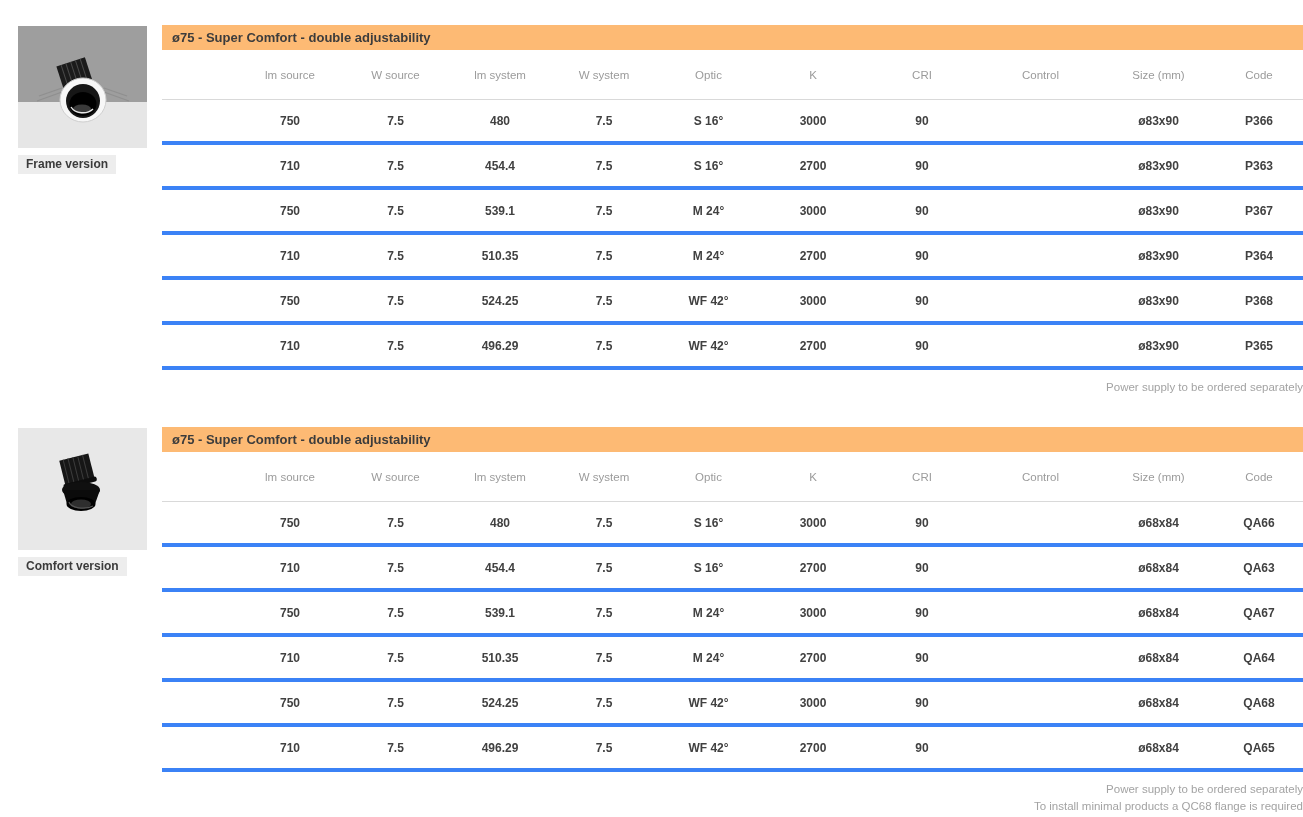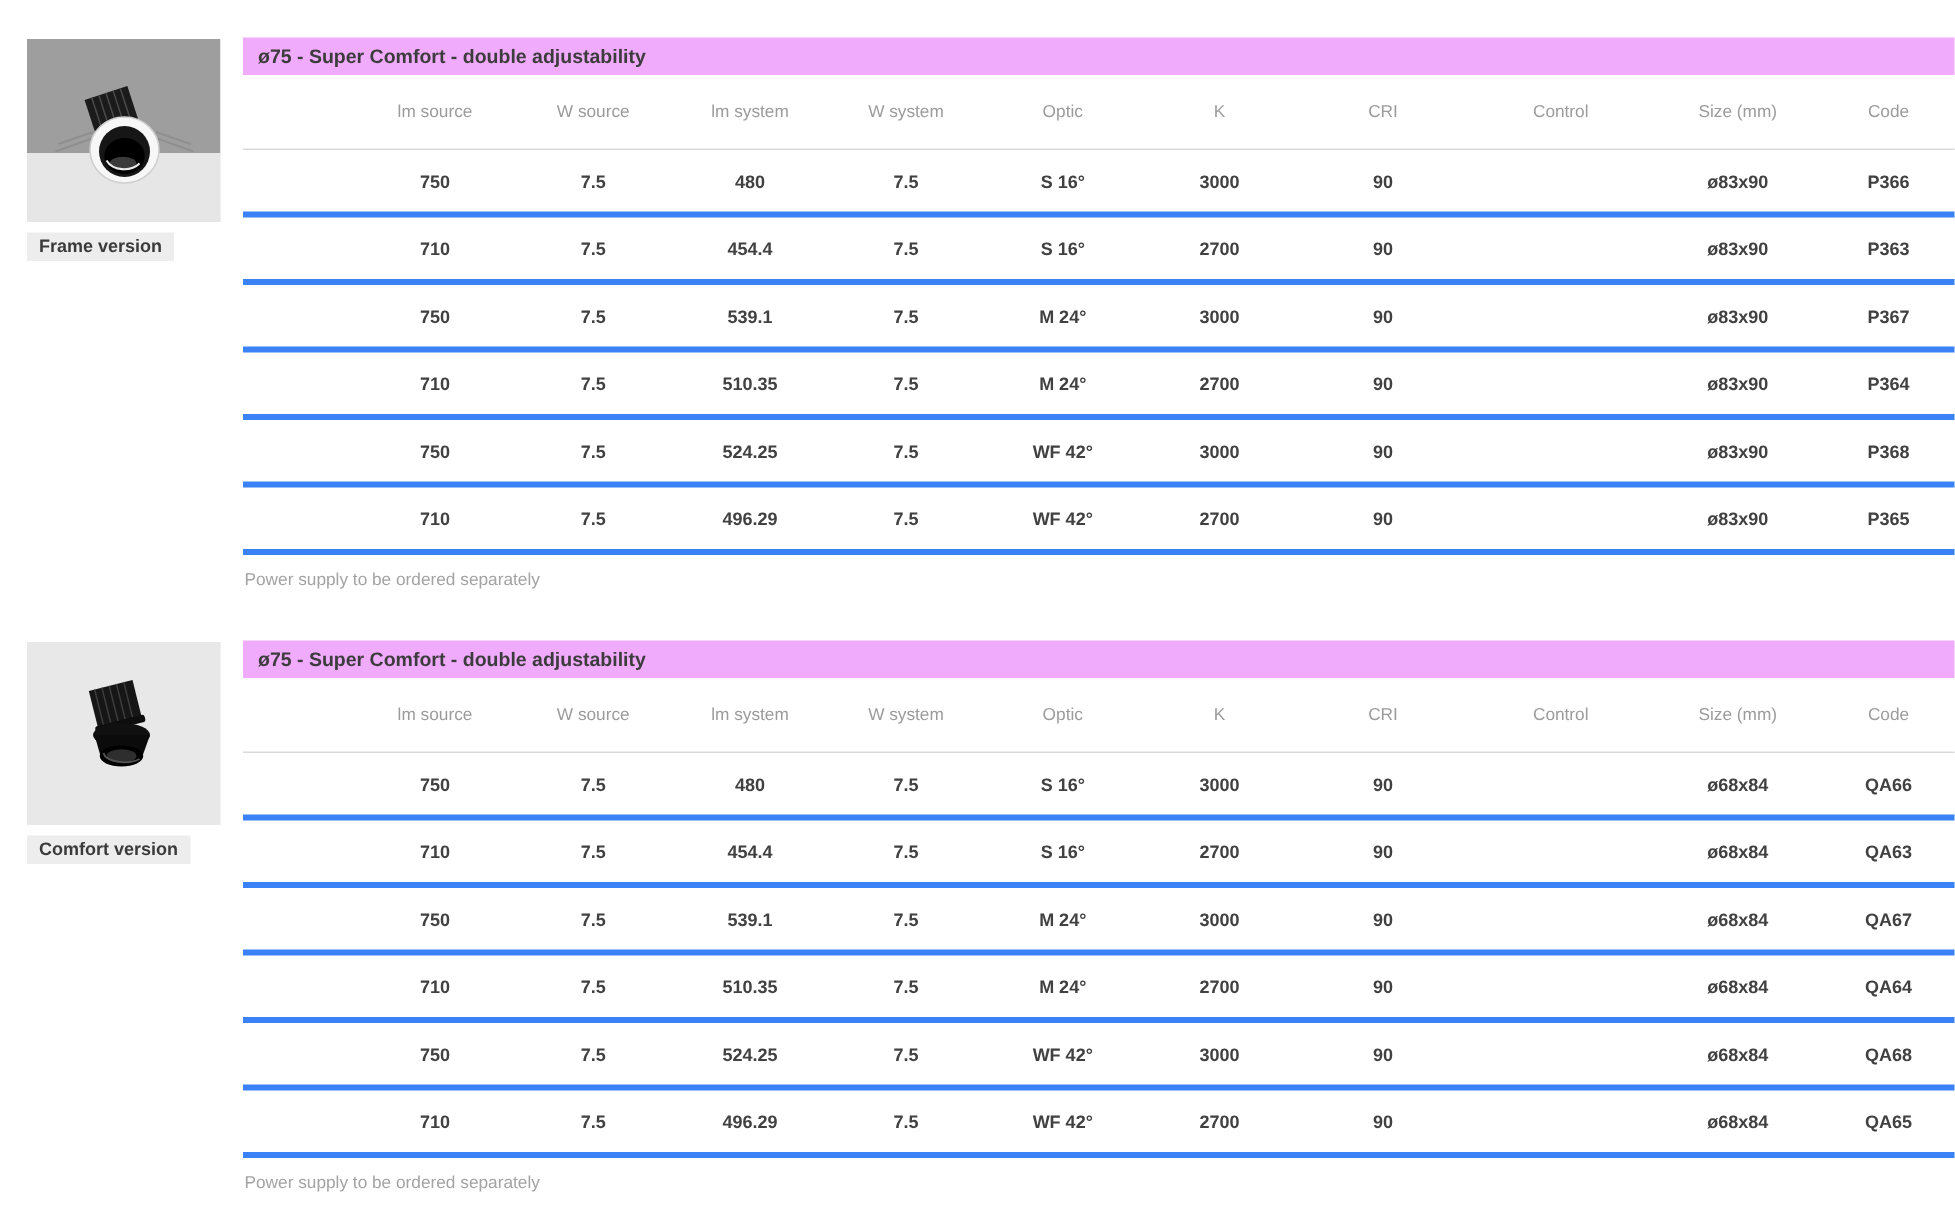--- a/index.html
+++ b/index.html
@@ -24,40 +24,40 @@
     background: #ededed; color: #3b3b3b;
     font-size: 12px; font-weight: bold;
     padding: 3px 8px; line-height: 13px; white-space: nowrap; text-align: center;
   }
 
   
   .content { position: absolute; left: 162px; top: 25px; width: 1141px; }
   .section { position: absolute; left: 0; width: 1141px; }
 
   .titlebar {
-    height: 25px; background: #f0abfc;
+    height: 25px; background: #fdba74;
     display: flex; align-items: center;
     padding: 0 10px;
     font-size: 13px; font-weight: bold; color: #3c3c3c;
   }
 
   .grid { width: 100%; }
   .row {
     display: grid;
     grid-template-columns: 75px 106px 105px 104px 104px 105px 104px 114px 123px 113px 88px;
     align-items: center;
     border-bottom: 4px solid #3b82f6;
   }
   .row.head { height: 50px; border-bottom: 1px solid #d9d9d9; }
   .row.body { height: 45px; }
   .cell { text-align: center; overflow: hidden; white-space: nowrap; }
   .cell.h { font-size: 11.5px; font-weight: normal; color: #9b9b9b; }
   .cell.v { font-size: 12px; font-weight: bold; color: #414141; }
 
-  .notes { margin-top: 9px; padding-left: 1px; }
+  .notes { margin-top: 9px; padding-left: 1px; text-align: right; }
   .note {
     font-size: 11.5px; color: #a3a3a3; line-height: 17px;
     font-weight: normal;
   }
 </style>
 </head>
 <body>
 
 <div class="page">
 
@@ -319,17 +319,18 @@
             <div class="cell v">WF 42°</div>
             <div class="cell v">2700</div>
             <div class="cell v">90</div>
             <div class="cell v"></div>
             <div class="cell v">ø68x84</div>
             <div class="cell v">QA65</div>
           </div>
         </div>
       <div class="notes">
         <p class="note">Power supply to be ordered separately</p>
+        <p class="note">To install minimal products a QC68 flange is required</p>
       </div>
     </section>
 
   </main>
 </div>
 
 </body></html>

